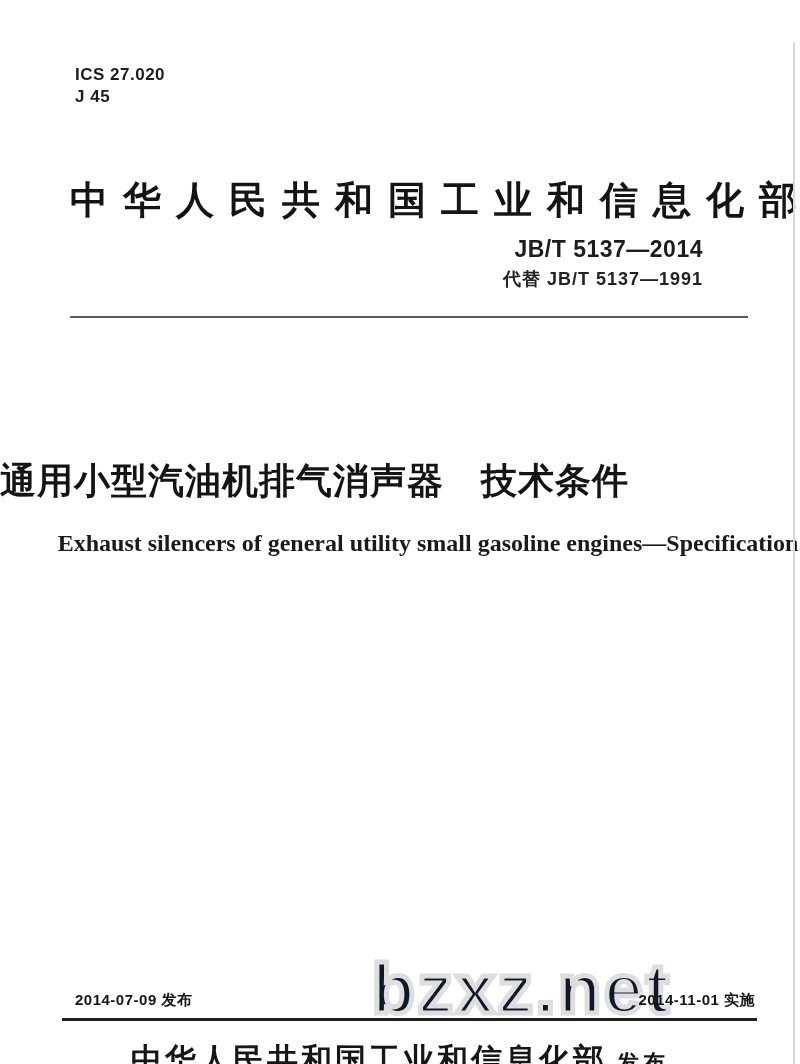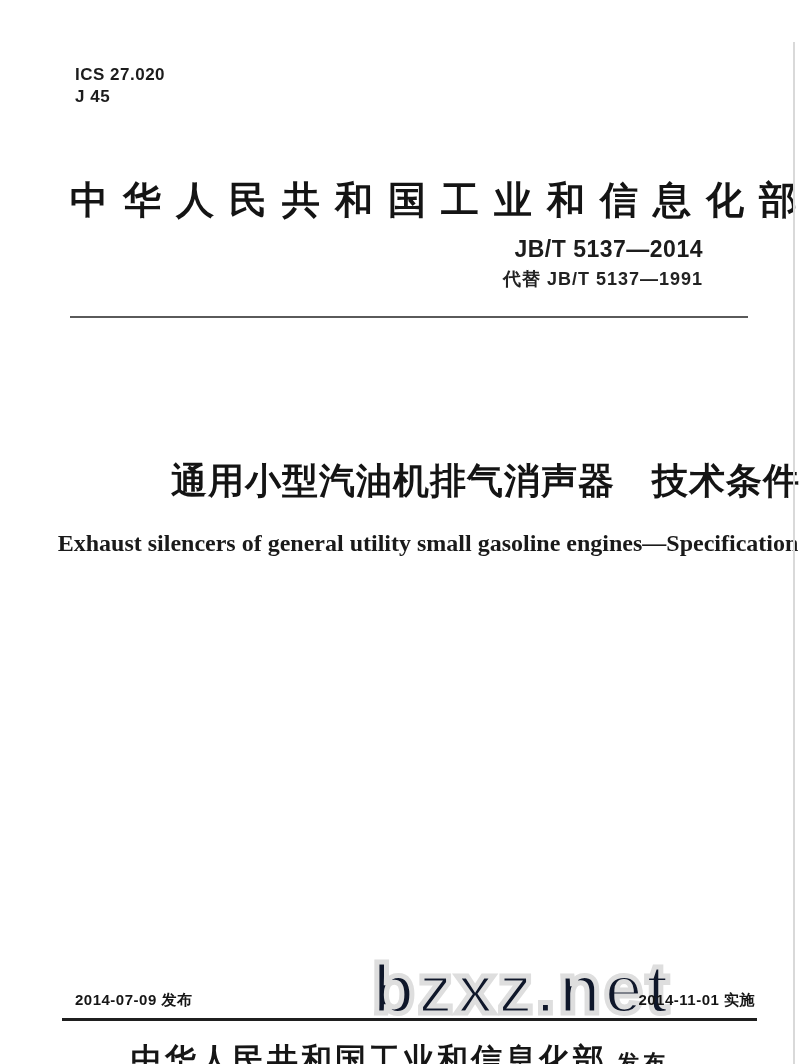--- a/index.html
+++ b/index.html
@@ -97,21 +97,21 @@
     background: #1f1f1f;
     z-index: 2;
   }
 
   
   .title-zh {
     position: absolute;
     left: 0;
     top: 415px;
     width: 100%;
-    text-align: right;
+    text-align: left;
     font-size: 36px;
     font-weight: 600;
     letter-spacing: 1px;
     white-space: nowrap;
     color: #141414;
   }
   .title-en {
     position: absolute;
     left: 0;
     top: 488px;

